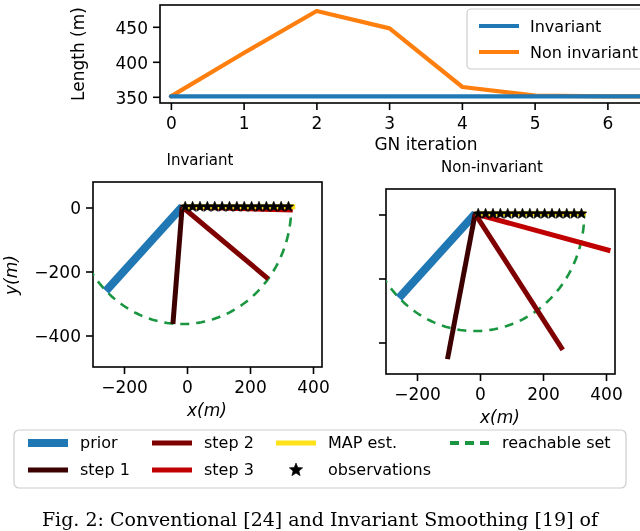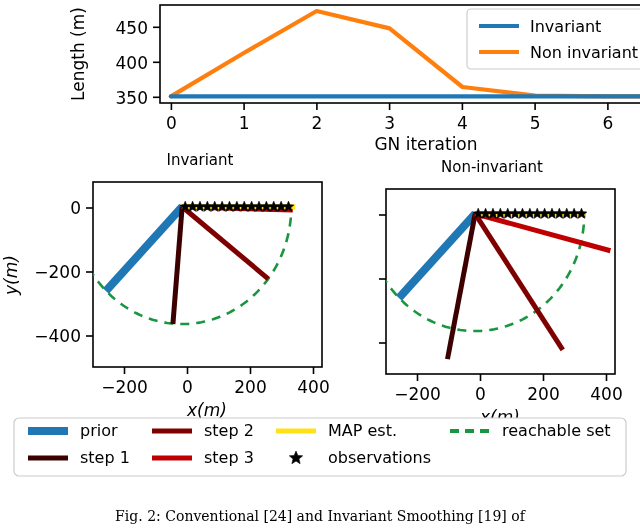--- a/index.html
+++ b/index.html
@@ -62,21 +62,21 @@
   }
 
   
   #caption {
     position: absolute;
     left: 0;
     top: 508px;
     width: 640px;
     text-align: center;
     font-family: "DejaVu Serif", serif;
-    font-size: 14px;
+    font-size: 19px;
     color: #000000;
     white-space: nowrap;
     overflow: hidden;
   }
 </style>
 </head>
 <body>
 
 <div id="figure">
 
@@ -253,21 +253,21 @@
             <path d="M221.99,56.18L223.46,59.75L227.31,60.05L224.36,62.55L225.28,66.31L221.99,64.28L218.69,66.31L219.61,62.55L216.66,60.05L220.52,59.75Z" fill="#000000" stroke="#000000" stroke-width="0.6"></path>
             <path d="M229.36,56.18L230.83,59.75L234.69,60.05L231.74,62.55L232.66,66.31L229.36,64.28L226.07,66.31L226.99,62.55L224.04,60.05L227.89,59.75Z" fill="#000000" stroke="#000000" stroke-width="0.6"></path>
             <path d="M236.74,56.18L238.21,59.75L242.07,60.05L239.12,62.55L240.03,66.31L236.74,64.28L233.45,66.31L234.36,62.55L231.42,60.05L235.27,59.75Z" fill="#000000" stroke="#000000" stroke-width="0.6"></path>
             <path d="M244.12,56.18L245.59,59.75L249.44,60.05L246.50,62.55L247.41,66.31L244.12,64.28L240.83,66.31L241.74,62.55L238.79,60.05L242.65,59.75Z" fill="#000000" stroke="#000000" stroke-width="0.6"></path>
             <path d="M251.50,56.18L252.96,59.75L256.82,60.05L253.87,62.55L254.79,66.31L251.50,64.28L248.20,66.31L249.12,62.55L246.17,60.05L250.03,59.75Z" fill="#000000" stroke="#000000" stroke-width="0.6"></path>
           </g>
       </g>
     </svg>
   </div>
 
-  <div class="panel" style="left:0;top:408px;width:640px;height:76px;text-align:right;">
+  <div class="panel" style="left:0;top:420px;width:640px;height:76px;text-align:right;">
     <svg width="640" height="76" viewBox="0 0 640 76">
       <rect class="legend-box" x="14" y="10" width="612" height="58" rx="5"></rect>
       <g id="shared-legend-items">
           <g>
             <line x1="28" y1="23" x2="68" y2="23" stroke="#1f77b4" stroke-width="8" stroke-linecap="butt"></line>
             <text x="80" y="28" class="legend-label">prior</text>
           </g>
           <g>
             <line x1="28" y1="50" x2="68" y2="50" stroke="#3d0000" stroke-width="5" stroke-linecap="butt"></line>
             <text x="80" y="55" class="legend-label">step 1</text>

